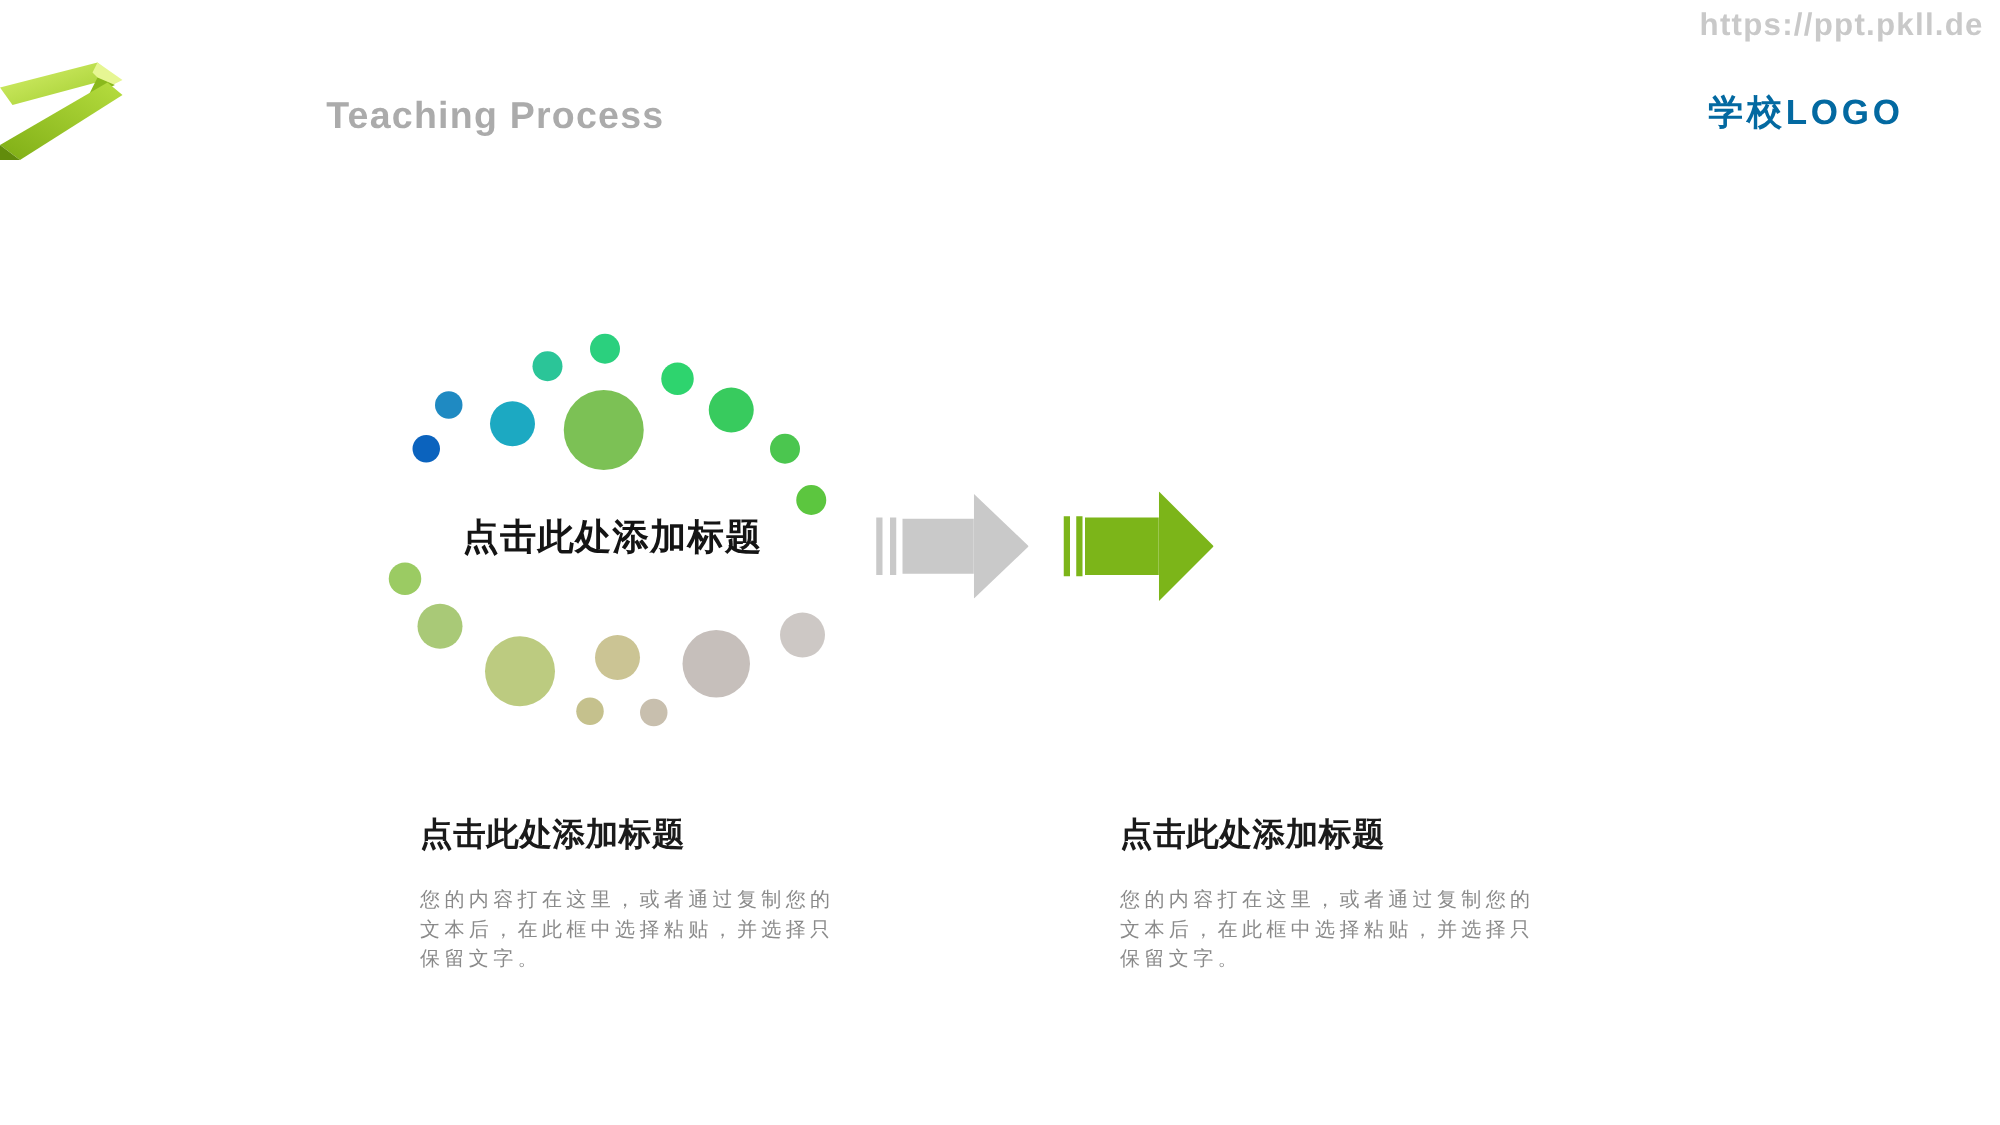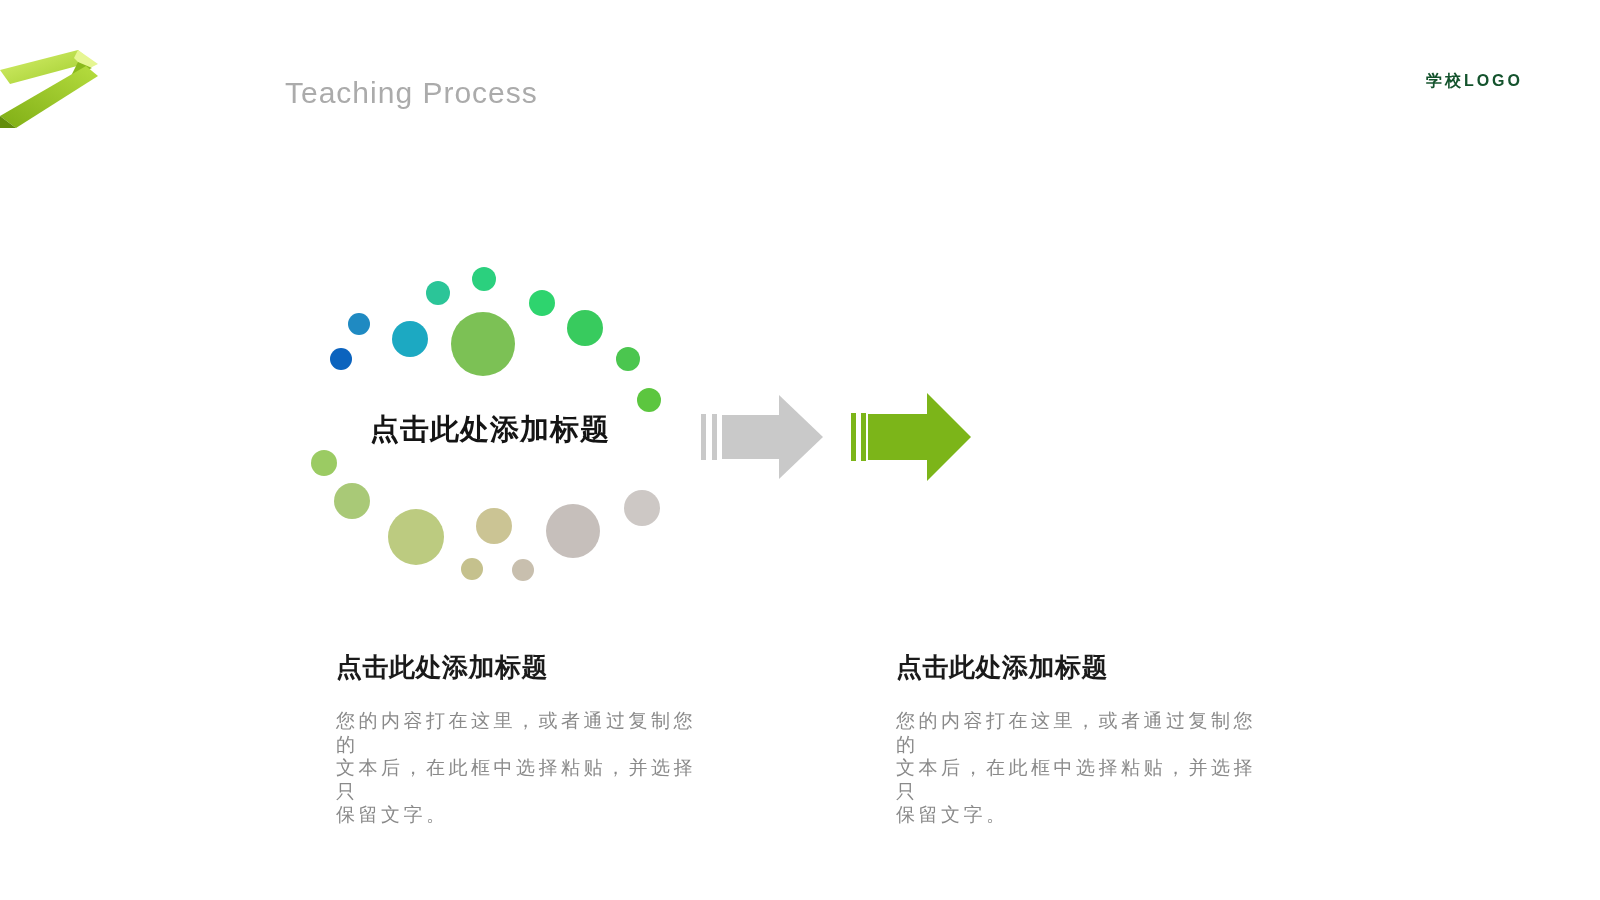--- a/index.html
+++ b/index.html
@@ -7,30 +7,30 @@
     position:relative;width:1600px;height:900px;background:#ffffff;overflow:hidden;
     font-family:"Liberation Sans","DejaVu Sans",sans-serif;
   }
   
   .logo-arrow{position:absolute;left:0;top:44px;width:172px;height:88px;}
   .page-title{
     position:absolute;left:77px;top:58px;font-size:41px;font-weight:700;
     color:#121212;letter-spacing:2px;line-height:48px;
   }
   .page-subtitle{
-    position:absolute;left:261px;top:76px;font-size:30px;font-weight:400;
-    color:#ababab;letter-spacing:1px;margin-left:24px;
+    position:absolute;left:261px;top:76px;font-size:30px;font-weight:700;
+    color:#ababab;letter-spacing:1px;
   }
   .watermark{
     position:absolute;top:6px;right:13px;font-size:25px;font-weight:700;
     color:#c9c9c9;letter-spacing:1px;
   }
   .school-logo{
-    position:absolute;top:71px;right:77px;font-size:16px;font-weight:700;
-    color:#14532d;letter-spacing:3px;text-align:center;
+    position:absolute;top:71px;right:77px;font-size:28px;font-weight:700;
+    color:#0369a1;letter-spacing:3px;text-align:center;
   }
   
   .dot-ring{position:absolute;left:0;top:0;width:1600px;height:900px;pointer-events:none;}
   .dot{position:absolute;border-radius:50%;}
   .ring-label{
     position:absolute;left:350px;top:410px;width:280px;text-align:center;
     font-size:29px;font-weight:700;color:#141414;letter-spacing:1px;
   }
   
   .arrow{position:absolute;}
@@ -54,21 +54,21 @@
   }
   .result-circle .label{
     color:#ffffff;font-size:30px;font-weight:700;letter-spacing:2px;
   }
   
   .text-block{position:absolute;width:360px;}
   .text-block .heading{
     font-size:26px;font-weight:700;color:#1a1a1a;letter-spacing:0.5px;margin:0 0 24px 0;
   }
   .text-block .body-line{
-    font-size:19px;color:#8a8a8a;letter-spacing:3.5px;line-height:23.5px;
+    font-size:16px;color:#8a8a8a;letter-spacing:3.5px;line-height:23.5px;
   }
   .block-left{left:336px;top:650px;}
   .block-right{left:896px;top:650px;}
 </style>
 </head>
 <body>
 
 <div class="slide">
 
   <svg class="logo-arrow" viewBox="0 0 172 88" xmlns="http://www.w3.org/2000/svg">
@@ -82,20 +82,21 @@
           <stop offset="1" stop-color="#7fae15"></stop>
       </linearGradient>
     </defs>
     <polygon points="0,26 78,6 92,18 10,40" fill="url(#gA)"></polygon>
     <polygon points="78,6 98,20 86,26 74,14" fill="#e6f693"></polygon>
     <polygon points="78,18 92,24 70,34" fill="#8ab91c"></polygon>
     <polygon points="86,22 98,32 16,84 0,72" fill="url(#gB)"></polygon>
     <polygon points="16,84 0,72 0,84" fill="#628c0c"></polygon>
   </svg>
   <div class="page-subtitle">Teaching Process</div>
+  <div class="watermark">https://ppt.pkll.de</div>
   <div class="school-logo">学校LOGO</div>
 
   <div class="dot-ring">
       <div class="dot" style="left: 330px; top: 348px; width: 22px; height: 22px; background: rgb(11, 99, 190);"></div>
       <div class="dot" style="left: 348px; top: 313px; width: 22px; height: 22px; background: rgb(31, 138, 194);"></div>
       <div class="dot" style="left: 392px; top: 321px; width: 36px; height: 36px; background: rgb(28, 169, 194);"></div>
       <div class="dot" style="left: 426px; top: 281px; width: 24px; height: 24px; background: rgb(43, 197, 152);"></div>
       <div class="dot" style="left: 472px; top: 267px; width: 24px; height: 24px; background: rgb(43, 208, 126);"></div>
       <div class="dot" style="left: 451px; top: 312px; width: 64px; height: 64px; background: rgb(124, 193, 85);"></div>
       <div class="dot" style="left: 529px; top: 290px; width: 26px; height: 26px; background: rgb(46, 212, 110);"></div>

